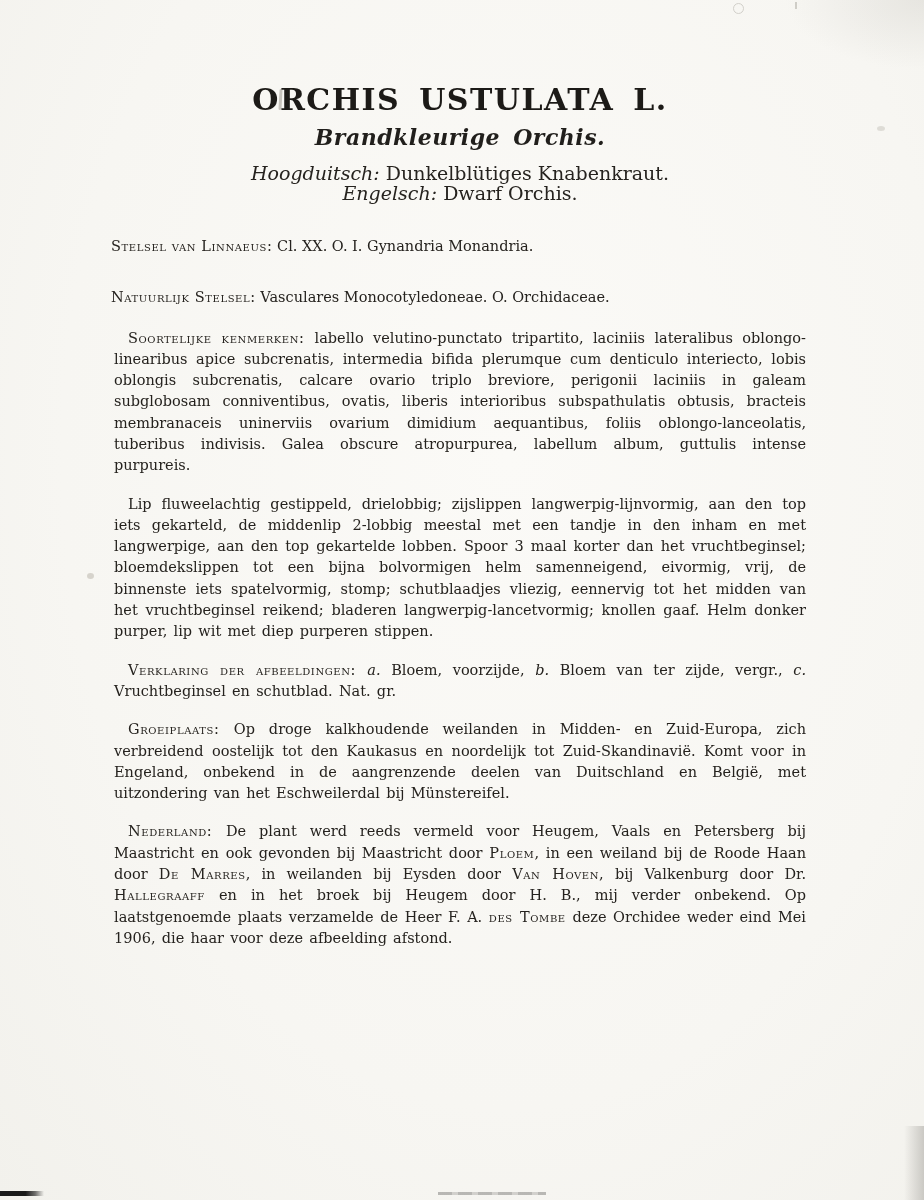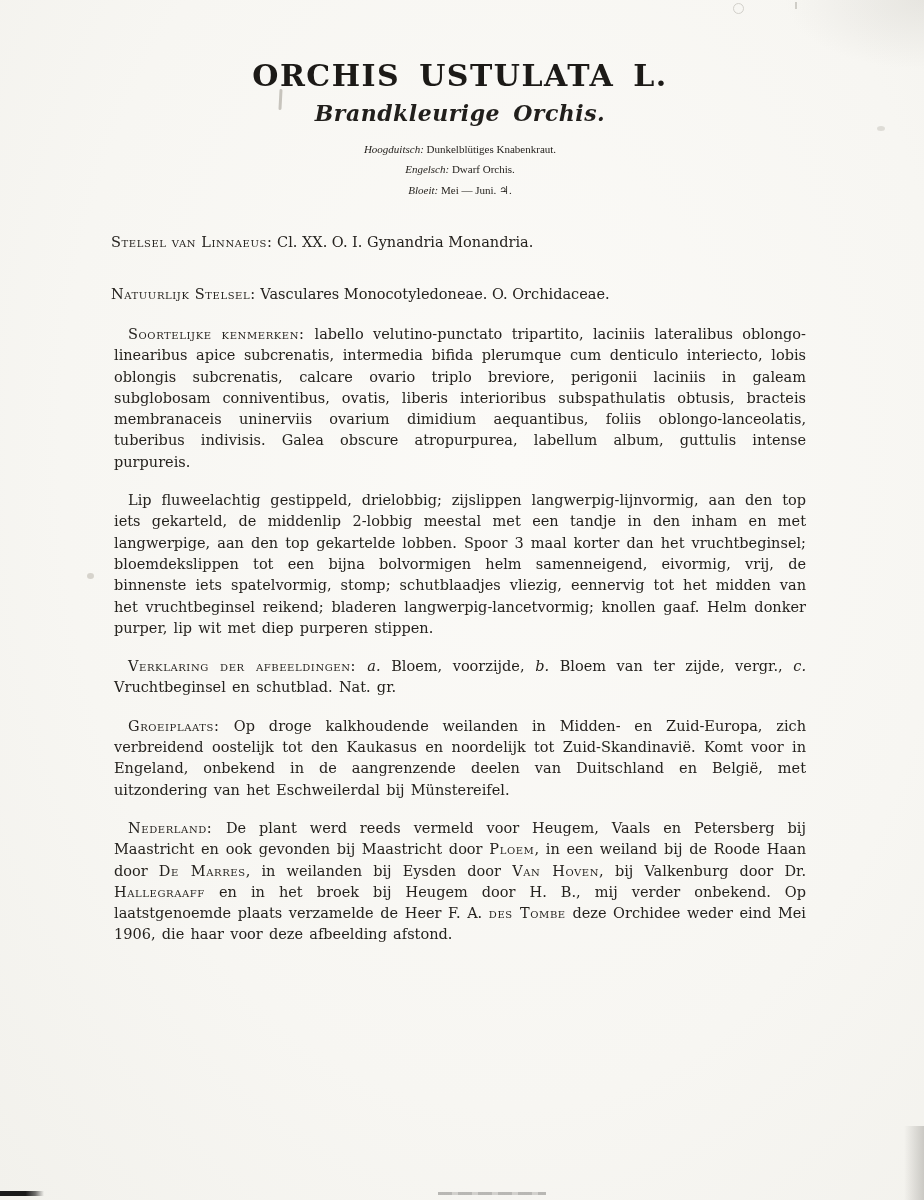--- a/index.html
+++ b/index.html
@@ -10,29 +10,29 @@
   }
   .page{
     position:relative;width:924px;height:1200px;overflow:hidden;
     background:radial-gradient(ellipse at 55% 38%, #fbfaf7 0%, #f7f6f2 62%, #f2f1ec 100%);
     color:#24221f;
   }
   .content{position:absolute;left:97px;top:0;width:726px;}
 
   .header{text-align:center;}
   .title{
-    margin:60px 0 0;font-size:30px;font-weight:700;color:#1c1a17;
+    margin:84px 0 0;font-size:30px;font-weight:700;color:#1c1a17;
     letter-spacing:1.5px;word-spacing:7px;line-height:1.05;
   }
   .subtitle{
     margin:8px 0 0;font-size:22px;font-weight:700;font-style:italic;
     letter-spacing:.5px;word-spacing:5px;color:#211f1c;
   }
   .meta{margin-top:13px;}
-  .meta-line{font-size:11px;line-height:20.5px;color:#26231f;font-family:Liberation Serif, serif;}
+  .meta-line{font-size:19px;line-height:20.5px;color:#26231f;}
   .meta-label{font-style:italic;}
 
   .classification{margin-top:29px;}
   .class-line{font-size:14.5px;line-height:26.5px;text-indent:14px;white-space:nowrap;color:#25221e;margin-top:25px;}
 
   .sc{font-variant-caps:small-caps;letter-spacing:.6px;}
   .i{font-style:italic;}
 
   .bodytext{margin-top:9px;}
   p.para{
@@ -70,21 +70,20 @@
   <div class="artifact a-right-shadow"></div>
 
   <div class="content">
 
     <div class="header">
       <div class="title">ORCHIS USTULATA L.</div>
       <div class="subtitle">Brandkleurige Orchis.</div>
       <div class="meta" id="meta-lines">
           <div class="meta-line"><span class="meta-label">Hoogduitsch:</span> <span>Dunkelblütiges Knabenkraut.</span></div>
           <div class="meta-line"><span class="meta-label">Engelsch:</span> <span>Dwarf Orchis.</span></div>
-          <div class="meta-line"><span class="meta-label">Bloeit:</span> <span>Mei — Juni. ♃.</span></div>
         </div>
     </div>
 
     <div class="classification" id="classification-lines">
         <div class="class-line"><span class="sc">Stelsel van Linnaeus:</span> <span>Cl. XX. O. I. Gynandria Monandria.</span></div>
         <div class="class-line"><span class="sc">Natuurlijk Stelsel:</span> <span>Vasculares Monocotyledoneae. O. Orchidaceae.</span></div>
       </div>
 
     <div class="bodytext" id="body-paragraphs">
         <p class="para"><span class="sc">Soortelijke kenmerken: </span><span class="">labello velutino-punctato tripartito, laciniis lateralibus oblongo-linearibus apice subcrenatis, intermedia bifida plerumque cum denticulo interiecto, lobis oblongis subcrenatis, calcare ovario triplo breviore, perigonii laciniis in galeam subglobosam conniventibus, ovatis, liberis interioribus subspathulatis obtusis, bracteis membranaceis uninerviis ovarium dimidium aequantibus, foliis oblongo-lanceolatis, tuberibus indivisis. Galea obscure atropurpurea, labellum album, guttulis intense purpureis.</span></p>

